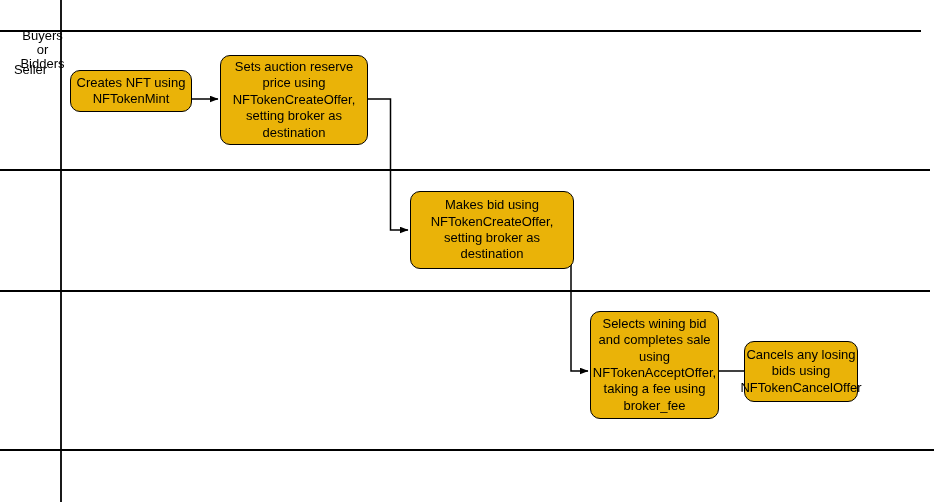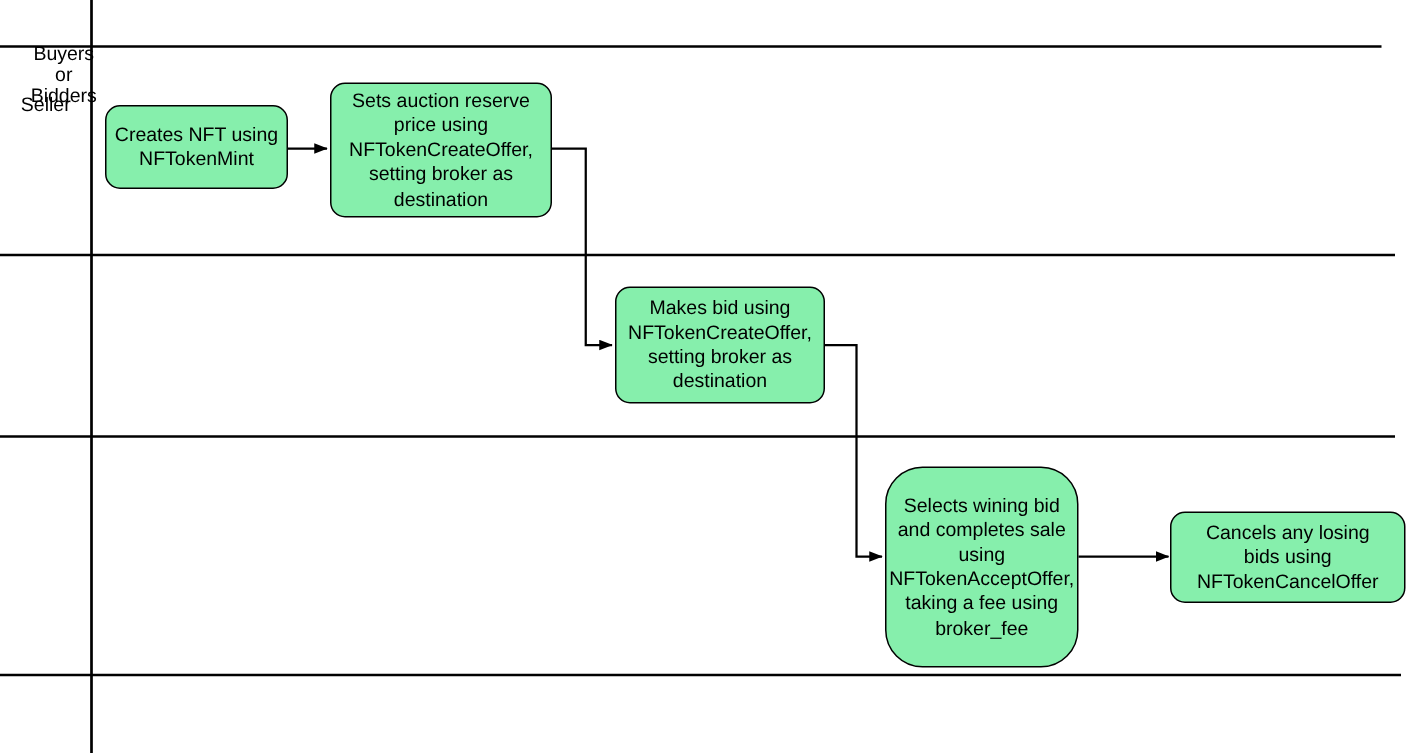--- a/index.html
+++ b/index.html
@@ -19,21 +19,21 @@
   .layer {
     position: absolute;
     left: 0;
     top: 0;
   }
   .node {
     position: absolute;
     box-sizing: border-box;
     border: 1.5px solid #000000;
     border-radius: 10px;
-    background: #86efac;
+    background: #eab308;
     display: flex;
     align-items: center;
     justify-content: center;
     text-align: center;
     font-size: 13px;
     line-height: 16.4px;
     white-space: pre-line;
     padding: 1px 2px;
   }
   .lane-label {
@@ -75,38 +75,38 @@
     </g>
   </svg>
 
   <div class="lane-label" style="left:0; top:31; width:61px; height:139px;text-align:right;">Seller</div>
 
   <div class="lane-label" style="left:0; top:170; width:61px; height:99px;margin-left:12px;">Buyers
 or
 Bidders</div>
 
 
-  <div class="node" style="left:70px; top:70px; width:122px; height:56px;">Creates NFT using
+  <div class="node" style="left:70px; top:70px; width:122px; height:42px;">Creates NFT using
 NFTokenMint</div>
 
   <div class="node" style="left:220px; top:55px; width:148px; height:90px;">Sets auction reserve
 price using
 NFTokenCreateOffer,
 setting broker as
 destination</div>
 
-  <div class="node" style="left:410px; top:191px; width:140px; height:78px;">Makes bid using
+  <div class="node" style="left:410px; top:191px; width:164px; height:78px;">Makes bid using
 NFTokenCreateOffer,
 setting broker as
 destination</div>
 
-  <div class="node" style="left:590px; top:311px; width:129px; height:134px;border-radius:25px;">Selects wining bid
+  <div class="node" style="left:590px; top:311px; width:129px; height:108px;">Selects wining bid
 and completes sale
 using
 NFTokenAcceptOffer,
 taking a fee using
 broker_fee</div>
 
-  <div class="node" style="left:744px; top:341px; width:157px; height:61px;margin-left:36px;">Cancels any losing
+  <div class="node" style="left:744px; top:341px; width:114px; height:61px;">Cancels any losing
 bids using
 NFTokenCancelOffer</div>
 
 </div>
 
 </body></html>

